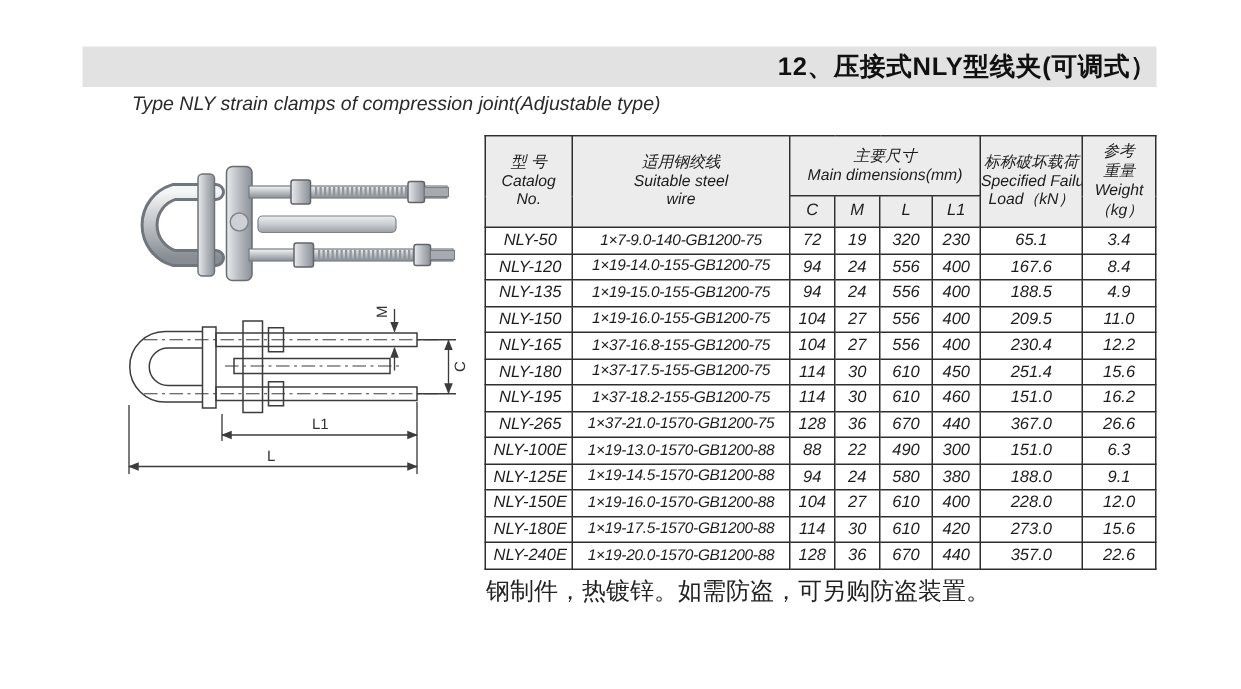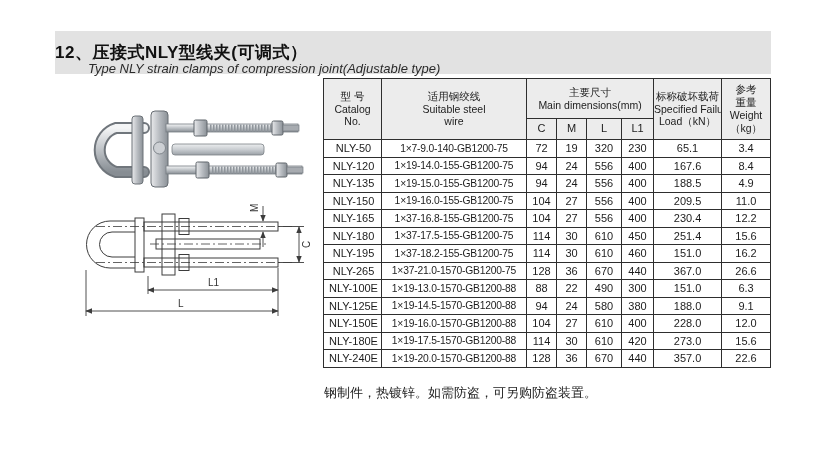--- a/index.html
+++ b/index.html
@@ -3,48 +3,49 @@
 <meta charset="utf-8">
 <style>
   * { margin:0; padding:0; box-sizing:border-box; }
   html,body { width:827px; height:459px; }
   body {
     font-family:"Liberation Sans", sans-serif;
     background:#ffffff; color:#1c1c1c;
     position:relative; overflow:hidden;
   }
   .title-bar {
-    position:absolute; left:55px; top:31px; width:716px; height:43px;
-    background:#e2e2e2; display:flex; align-items:center; 
+    position:absolute; left:55px; top:31px; width:716px; height:27px;
+    background:#e2e2e2; display:flex; align-items:center; justify-content:flex-end;
   }
   .title-bar h1 { font-size:17px; font-weight:bold; letter-spacing:.5px; color:#111; }
   .subtitle { position:absolute; left:88px; top:61px; font-size:13px; color:#2a2a2a;font-style:italic; }
 
   figure.photo { position:absolute; left:58px; top:103px; width:265px; height:100px; }
   figure.drawing { position:absolute; left:38px; top:196px; width:292px; height:140px; }
 
   table.spec-table {
-    position:absolute; left:323px; top:78px; width:447px;
+    position:absolute; left:323px; top:90px; width:447px;
     border-collapse:collapse; table-layout:fixed;
     border:1.5px solid #2a2a2a;
+    font-style:italic;
   }
   .spec-table th, .spec-table td {
     border:1px solid #2e2e2e; text-align:center; vertical-align:middle;
     overflow:hidden; white-space:nowrap;
   }
   .spec-table thead th { background:#ececec; font-weight:normal; font-size:10.5px; line-height:1.22; padding:1px 0; }
   .spec-table thead tr.h1 th { height:40px; }
   .spec-table thead tr.h2 th { height:21px; font-size:11px; }
   .spec-table td { font-size:11px; height:17.5px; padding:0 2px; background:#fff; }
   td.cell-catalog { text-align:center; padding-left:4px; }
   td.cell-wire { font-size:10.3px; letter-spacing:-0.2px; }
   .ln { display:block; }
 
   .notes { position:absolute; left:324px; top:384px; width:460px; }
-  .note-cn { font-size:13px; color:#222; }
+  .note-cn { font-size:16px; color:#222; }
   .note-en { font-size:11px; color:#222; margin-top:1px; }
 
   svg text { font-family:"Liberation Sans", sans-serif; }
 </style>
 </head>
 <body>
 
 <div class="title-bar">
   <h1>12、压接式NLY型线夹(可调式）</h1>
 </div>

